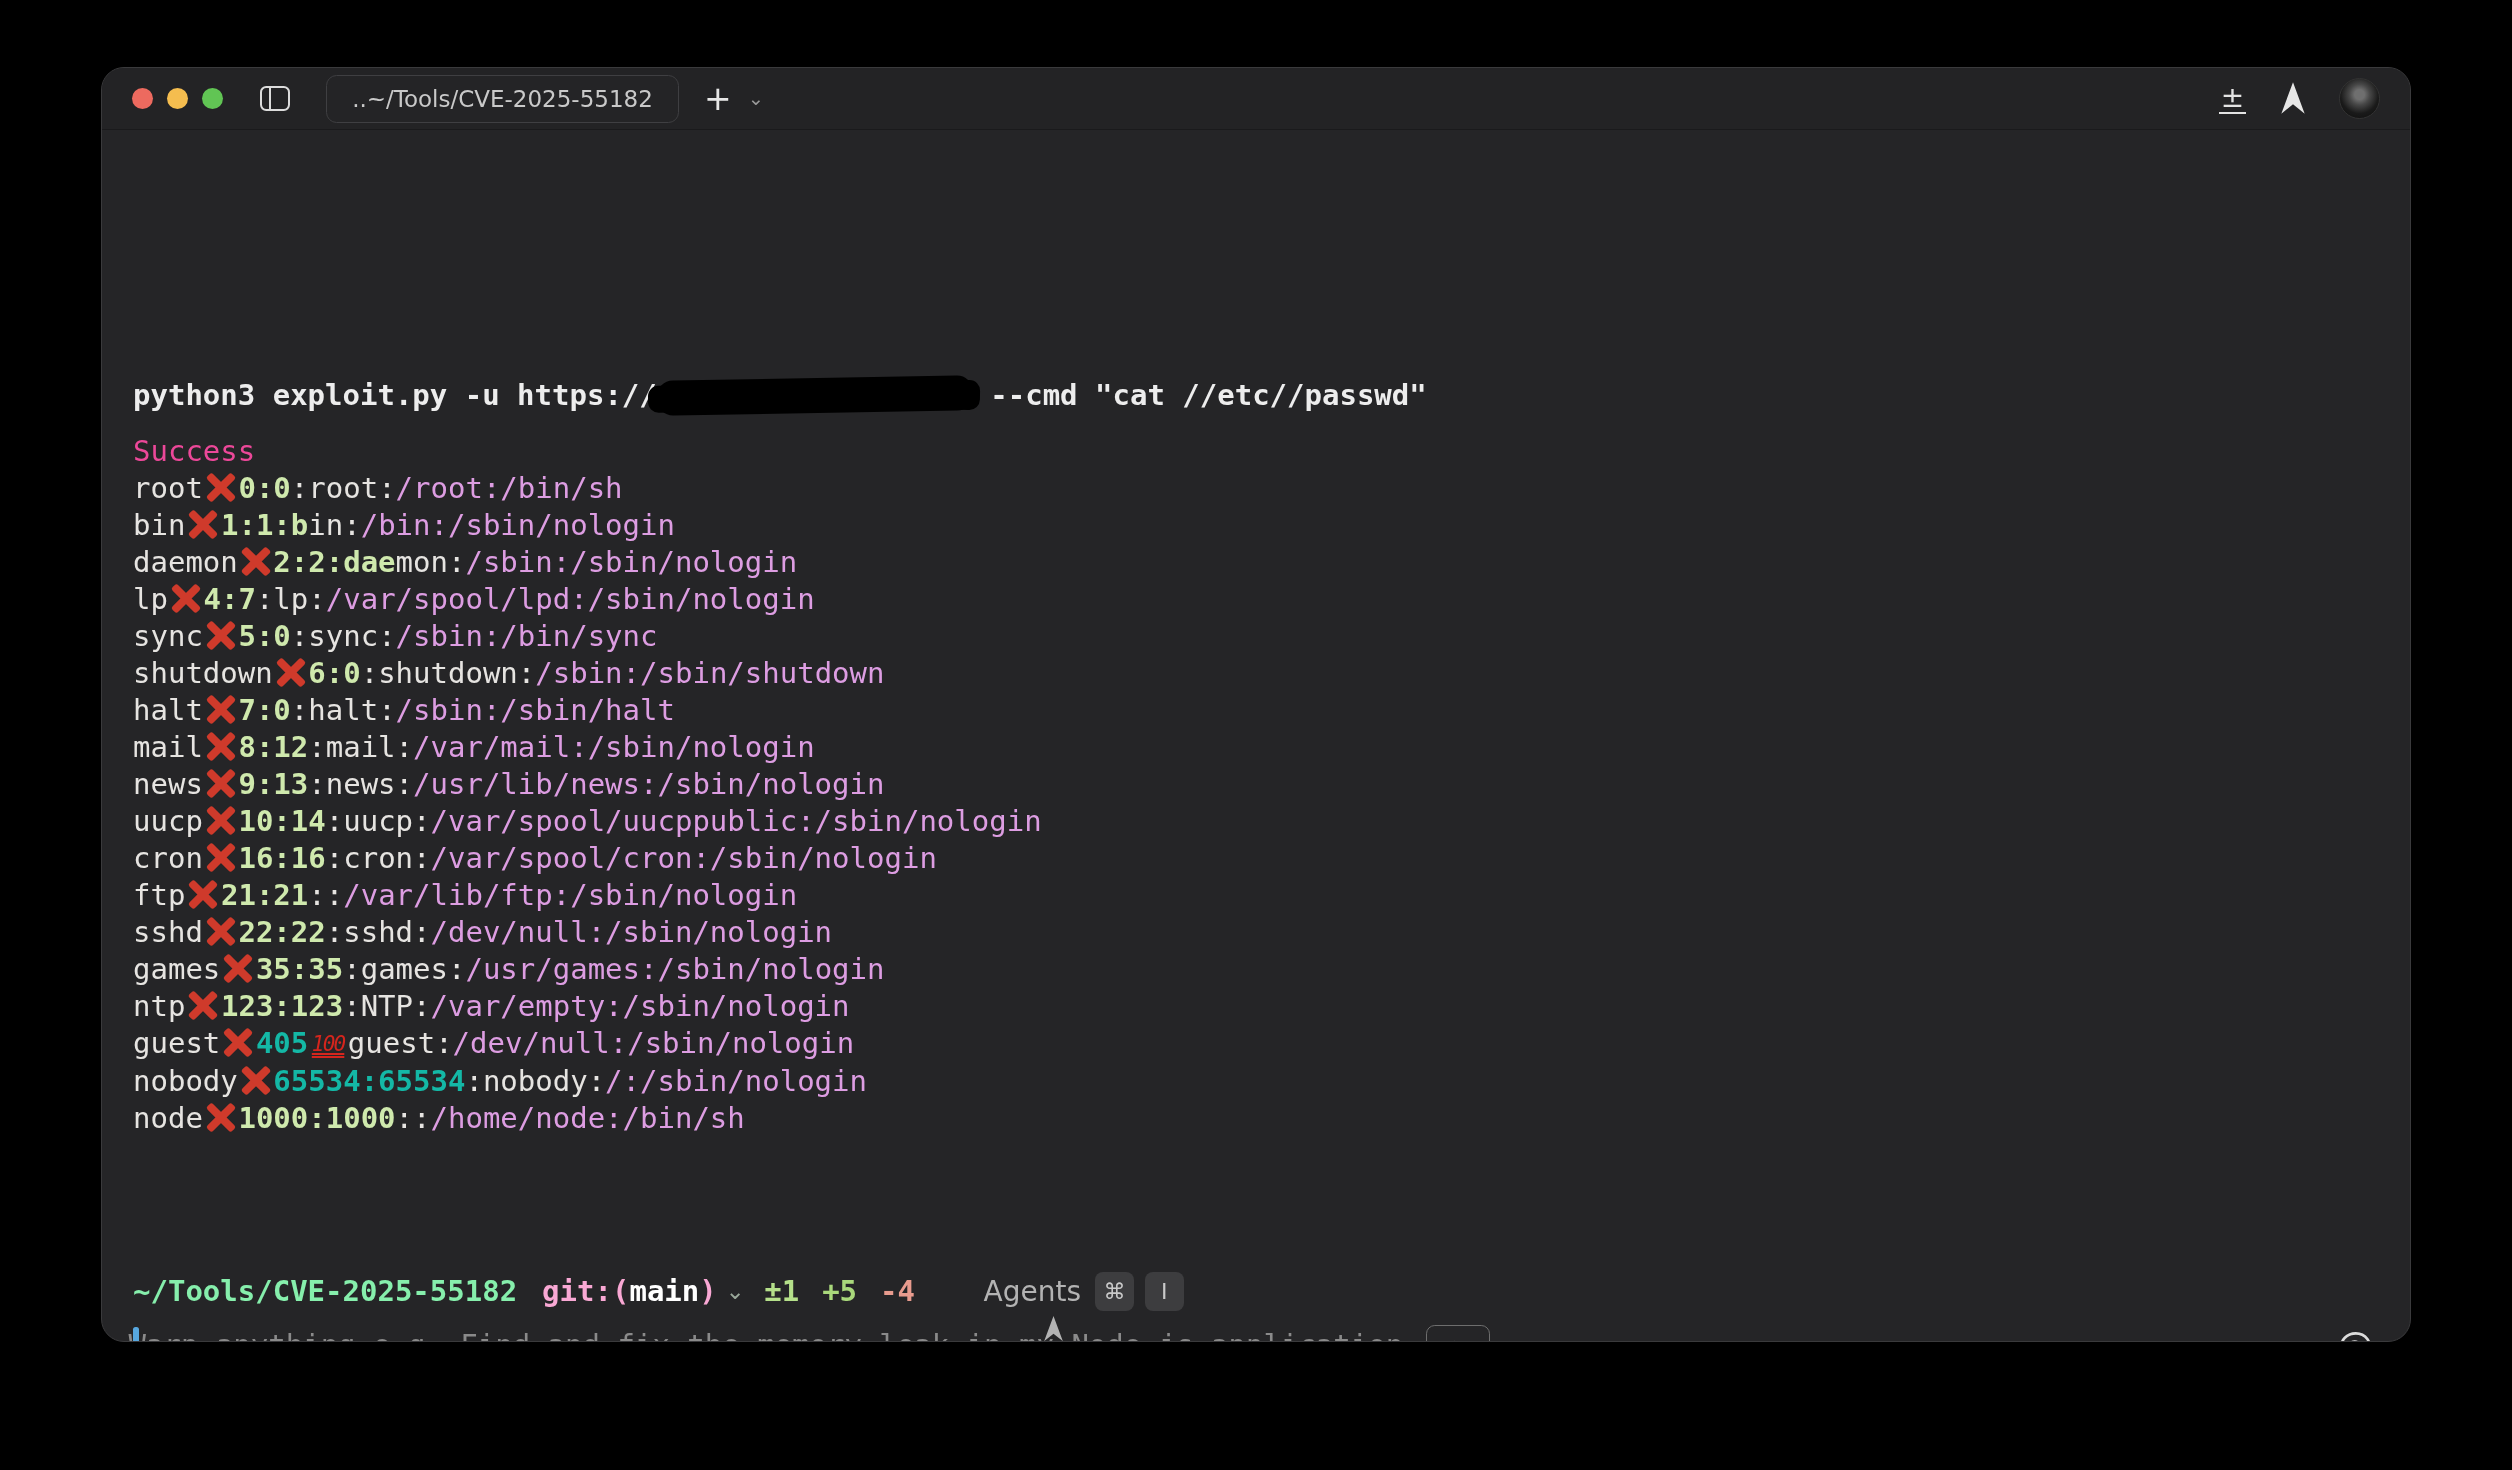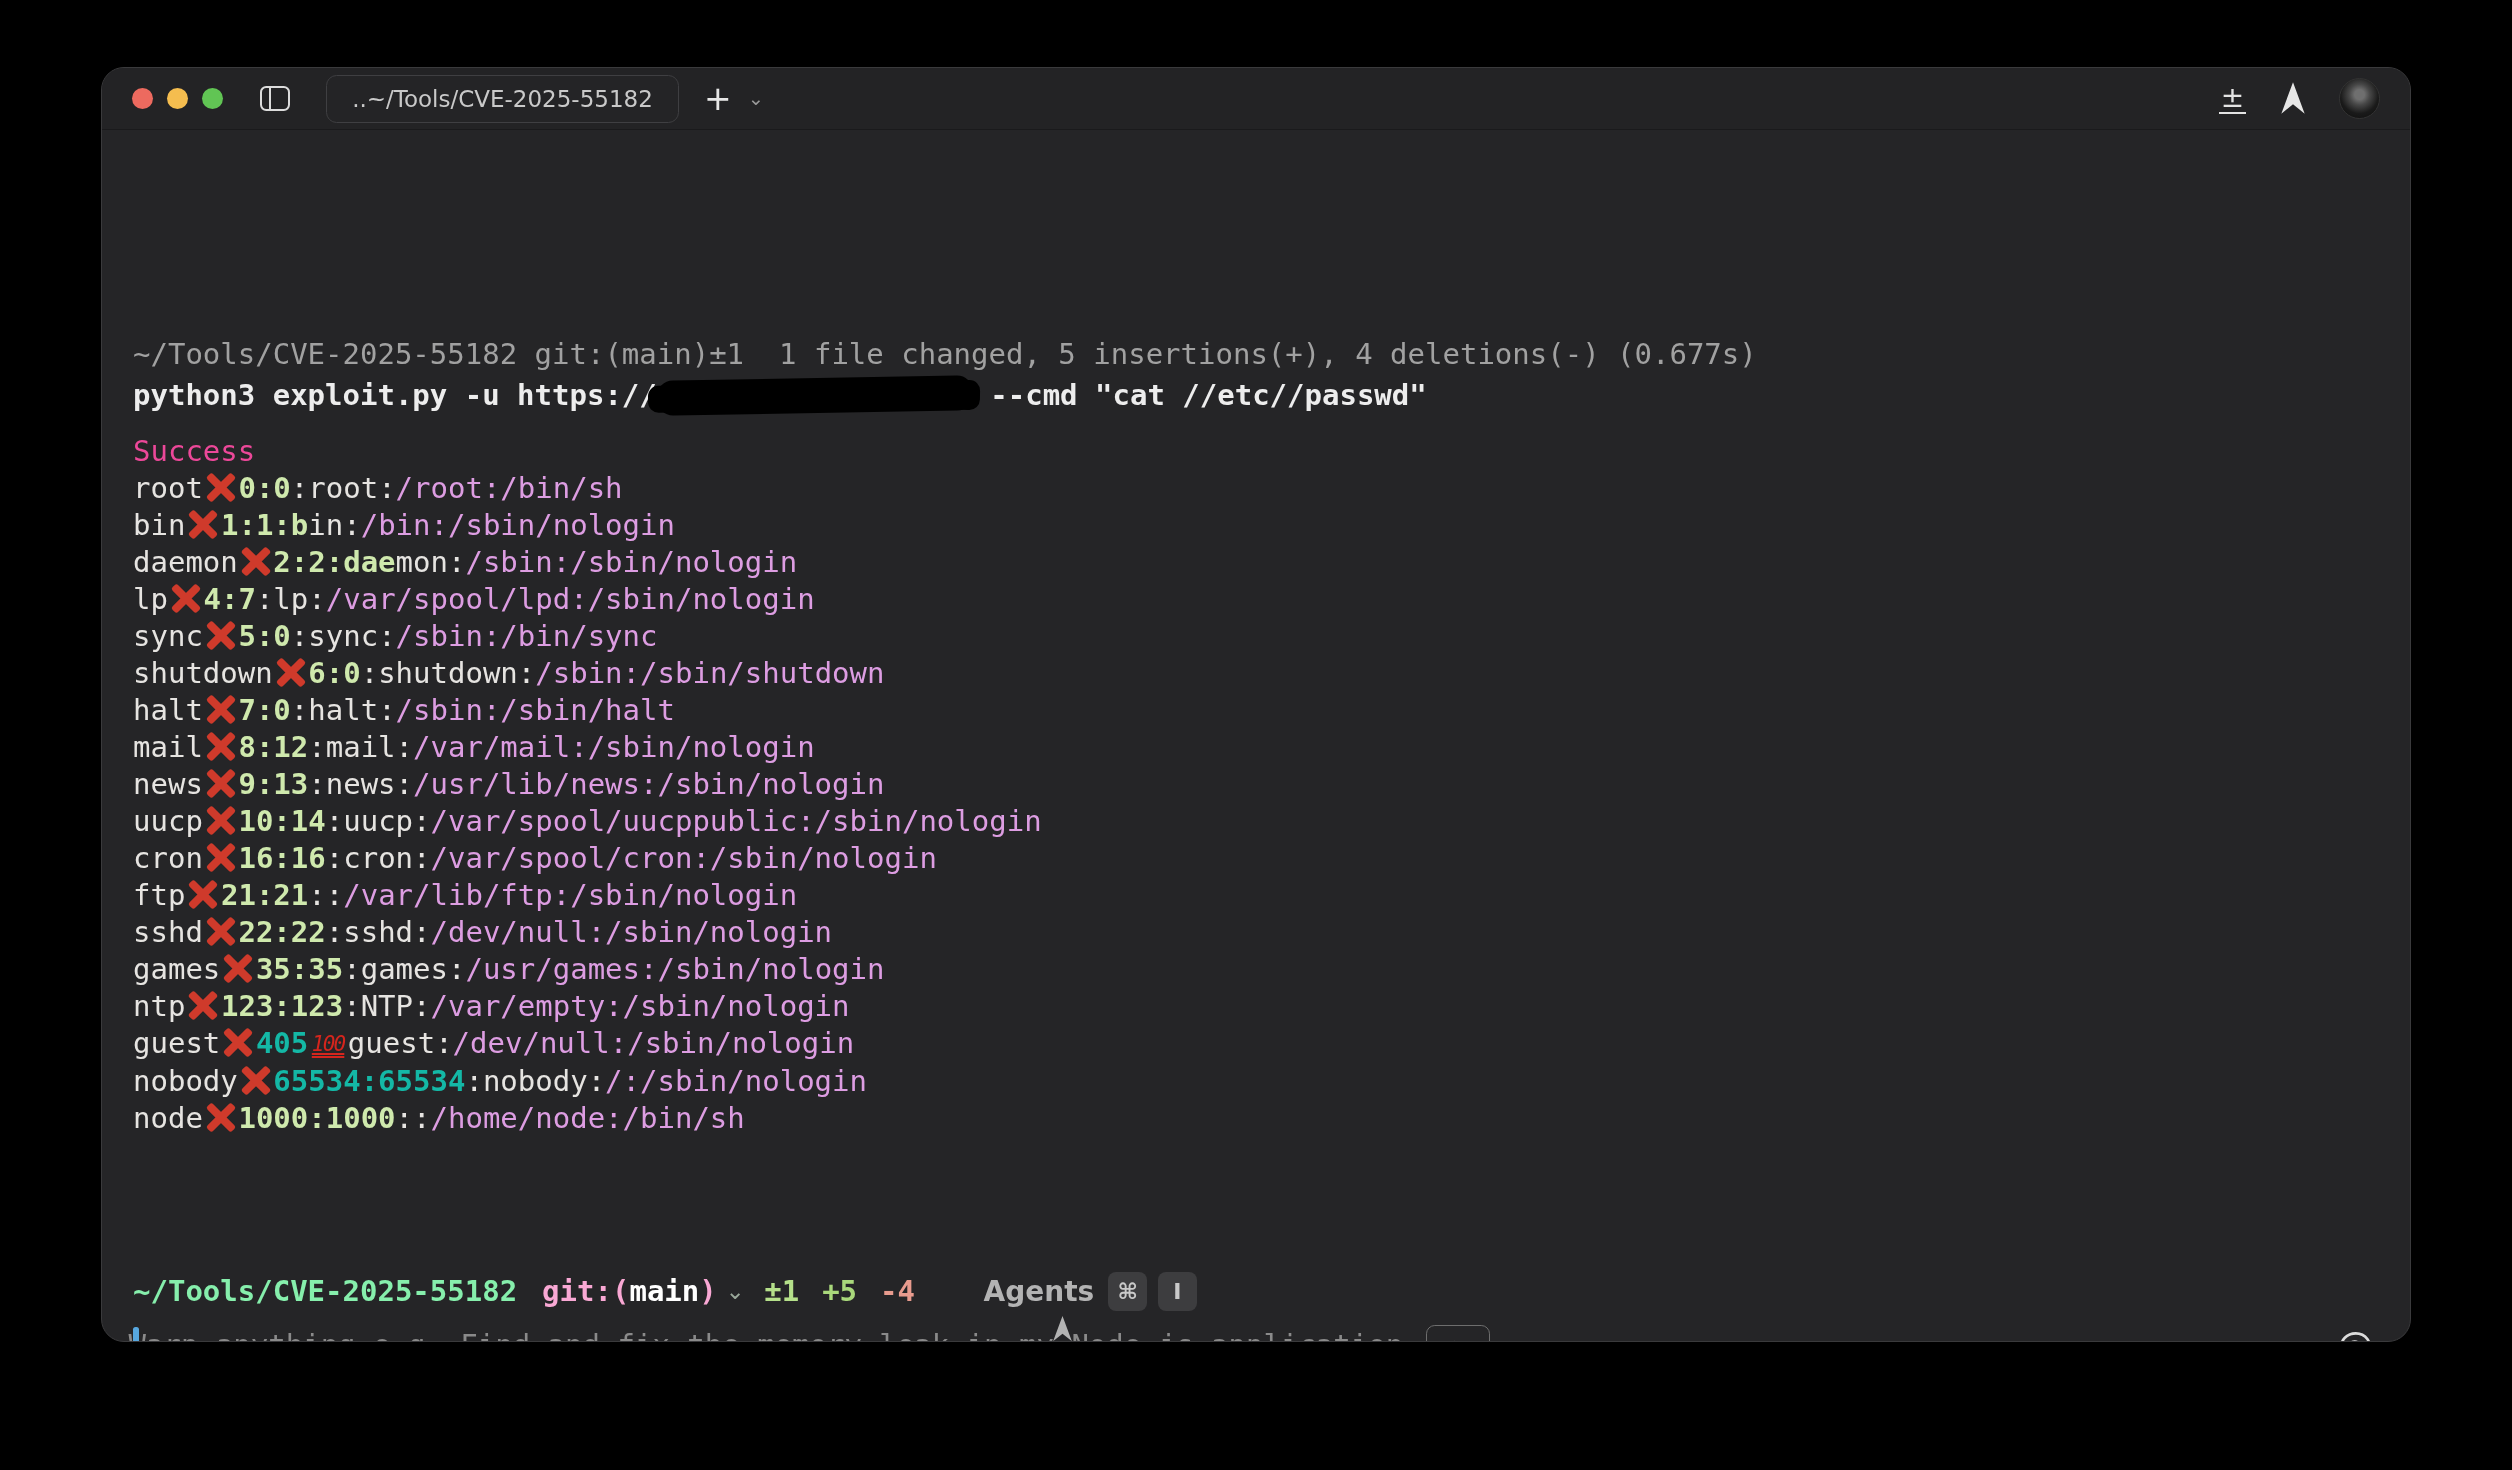--- a/index.html
+++ b/index.html
@@ -64,21 +64,21 @@
 
   
   .footer-prompt{position:absolute;left:0;top:1142px;display:flex;align-items:center;font-weight:bold;}
   .fp-path{color:#86efac;margin-right:25px;}
   .fp-git-open,.fp-git-close{color:#f9a8d4;}
   .fp-branch{color:#ffffff;}
   .fp-chevron{color:#9aa89a;font-weight:normal;font-family:"DejaVu Sans",sans-serif;font-size:23px;margin:0 19.4px 0 8.8px;}
   .fp-pm{color:#b5e08a;margin-right:23px;}
   .fp-ins{color:#a9d87b;margin-right:23px;}
   .fp-del{color:#e89b8e;margin-right:35px;}
-  .agents{display:flex;align-items:center;font-family:"DejaVu Sans",sans-serif;font-weight:bold;}
+  .agents{display:flex;align-items:center;font-family:"DejaVu Sans",sans-serif;font-weight:normal;}
   .agents .warp-glyph{width:23px;height:28px;margin-right:10.6px;}
   .agents-label{font-size:28px;color:#b3b3b3;margin-right:14px;}
   .keycap{min-width:39px;height:39px;padding:0 7px;background:#3d3d3f;border-radius:8px;
     display:flex;align-items:center;justify-content:center;font-size:22px;color:#c9c9c9;margin-right:10.6px;}
 
   
   .input-row{position:absolute;left:0;right:0;top:1195px;display:flex;align-items:center;}
   .caret{width:6.2px;height:37px;background:#57a8e0;border-radius:2.6px;margin-right:-10.6px;position:relative;z-index:2;}
   .placeholder{color:#8a8a8a;}
   .send-pill{margin-left:23px;height:41px;padding:0 12.3px;border:1.8px solid #6e6e6e;border-radius:8.8px;
@@ -107,21 +107,20 @@
     <div class="warp-logo">
       <svg viewBox="0 0 24 30">
           <path d="M12 1 L22 28 L12 20 L2 28 Z" fill="#e6e6e6"></path>
         </svg>
     </div>
     <div class="avatar"></div>
   </div>
 
   <div class="term">
 
-    <div class="mono line-status">~/Tools/CVE-2025-55182 git:(main)±1  1 file changed, 5 insertions(+), 4 deletions(-) (0.677s)</div>
 
     <div class="mono line-cmd"><span>python3 exploit.py -u https://</span><span class="redaction"></span><span> --cmd "cat //etc//passwd"</span></div>
 
     <div class="mono line-success">Success</div>
 
     <div class="mono passwd" id="passwd-output"><div class="pw-line"><span class="seg-w">root</span><span class="cross"></span><span class="seg-g">0:0</span><span class="seg-w">:root:</span><span class="seg-p">/root:/bin/sh</span></div><div class="pw-line"><span class="seg-w">bin</span><span class="cross"></span><span class="seg-g">1:1:b</span><span class="seg-w">in:</span><span class="seg-p">/bin:/sbin/nologin</span></div><div class="pw-line"><span class="seg-w">daemon</span><span class="cross"></span><span class="seg-g">2:2:dae</span><span class="seg-w">mon:</span><span class="seg-p">/sbin:/sbin/nologin</span></div><div class="pw-line"><span class="seg-w">lp</span><span class="cross"></span><span class="seg-g">4:7</span><span class="seg-w">:lp:</span><span class="seg-p">/var/spool/lpd:/sbin/nologin</span></div><div class="pw-line"><span class="seg-w">sync</span><span class="cross"></span><span class="seg-g">5:0</span><span class="seg-w">:sync:</span><span class="seg-p">/sbin:/bin/sync</span></div><div class="pw-line"><span class="seg-w">shutdown</span><span class="cross"></span><span class="seg-g">6:0</span><span class="seg-w">:shutdown:</span><span class="seg-p">/sbin:/sbin/shutdown</span></div><div class="pw-line"><span class="seg-w">halt</span><span class="cross"></span><span class="seg-g">7:0</span><span class="seg-w">:halt:</span><span class="seg-p">/sbin:/sbin/halt</span></div><div class="pw-line"><span class="seg-w">mail</span><span class="cross"></span><span class="seg-g">8:12</span><span class="seg-w">:mail:</span><span class="seg-p">/var/mail:/sbin/nologin</span></div><div class="pw-line"><span class="seg-w">news</span><span class="cross"></span><span class="seg-g">9:13</span><span class="seg-w">:news:</span><span class="seg-p">/usr/lib/news:/sbin/nologin</span></div><div class="pw-line"><span class="seg-w">uucp</span><span class="cross"></span><span class="seg-g">10:14</span><span class="seg-w">:uucp:</span><span class="seg-p">/var/spool/uucppublic:/sbin/nologin</span></div><div class="pw-line"><span class="seg-w">cron</span><span class="cross"></span><span class="seg-g">16:16</span><span class="seg-w">:cron:</span><span class="seg-p">/var/spool/cron:/sbin/nologin</span></div><div class="pw-line"><span class="seg-w">ftp</span><span class="cross"></span><span class="seg-g">21:21</span><span class="seg-w">::</span><span class="seg-p">/var/lib/ftp:/sbin/nologin</span></div><div class="pw-line"><span class="seg-w">sshd</span><span class="cross"></span><span class="seg-g">22:22</span><span class="seg-w">:sshd:</span><span class="seg-p">/dev/null:/sbin/nologin</span></div><div class="pw-line"><span class="seg-w">games</span><span class="cross"></span><span class="seg-g">35:35</span><span class="seg-w">:games:</span><span class="seg-p">/usr/games:/sbin/nologin</span></div><div class="pw-line"><span class="seg-w">ntp</span><span class="cross"></span><span class="seg-g">123:123</span><span class="seg-w">:NTP:</span><span class="seg-p">/var/empty:/sbin/nologin</span></div><div class="pw-line"><span class="seg-w">guest</span><span class="cross"></span><span class="seg-b">405</span><span class="hundred">100</span><span class="seg-w">guest:</span><span class="seg-p">/dev/null:/sbin/nologin</span></div><div class="pw-line"><span class="seg-w">nobody</span><span class="cross"></span><span class="seg-b">65534:65534</span><span class="seg-w">:nobody:</span><span class="seg-p">/:/sbin/nologin</span></div><div class="pw-line"><span class="seg-w">node</span><span class="cross"></span><span class="seg-g">1000:1000</span><span class="seg-w">::</span><span class="seg-p">/home/node:/bin/sh</span></div></div>
 
     <div class="mono footer-prompt">
       <span class="fp-path">~/Tools/CVE-2025-55182</span>
       <span class="fp-git-open">git:(</span>

